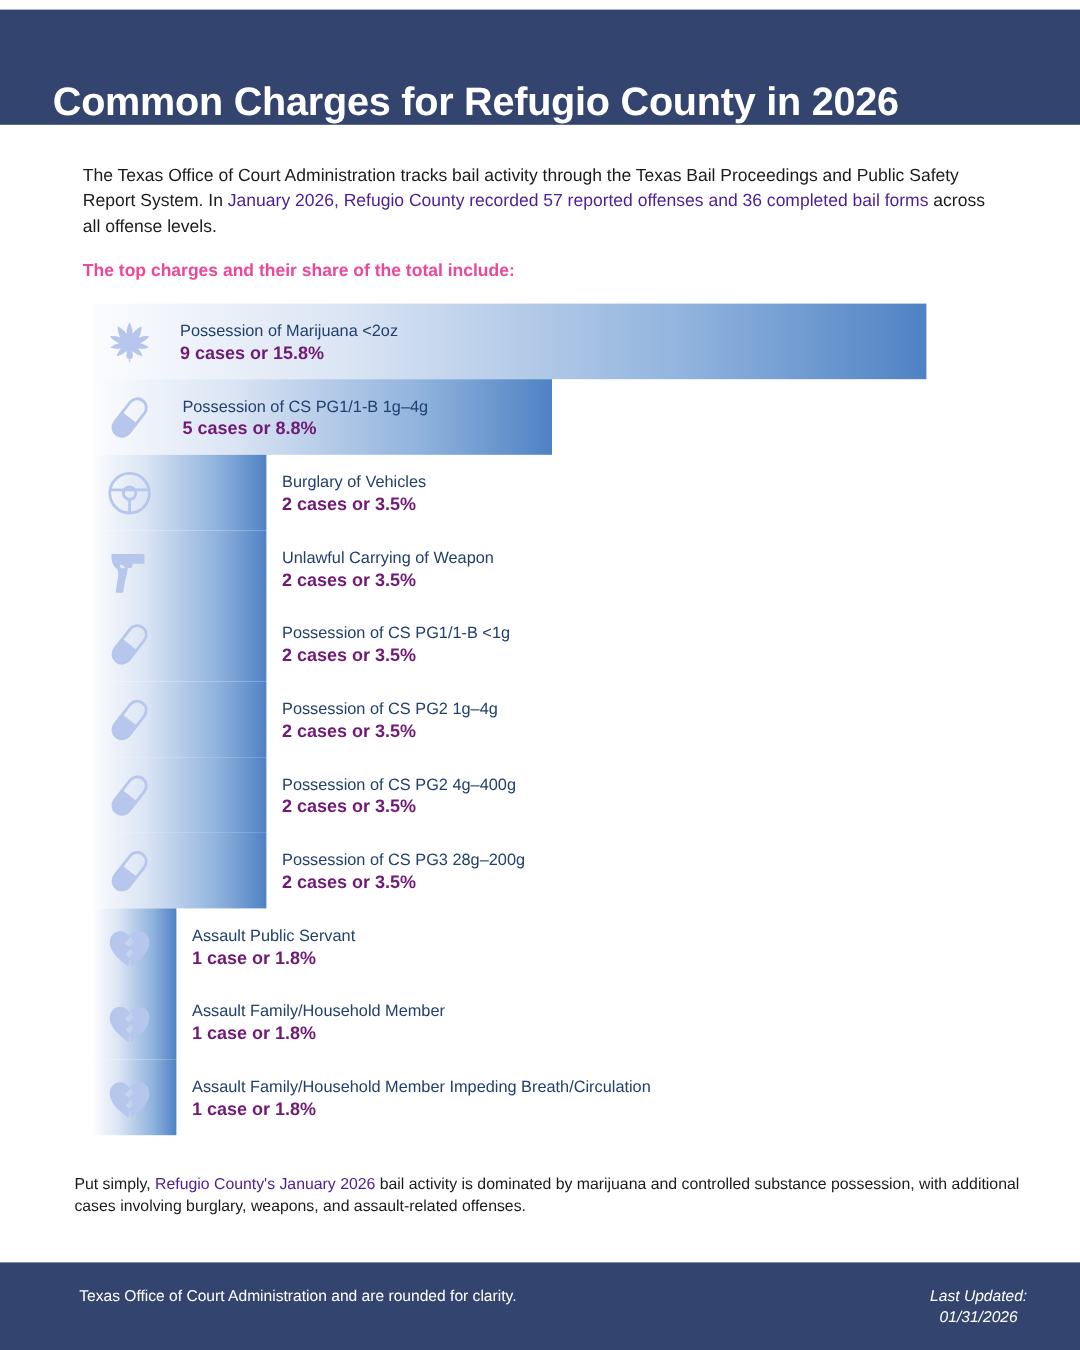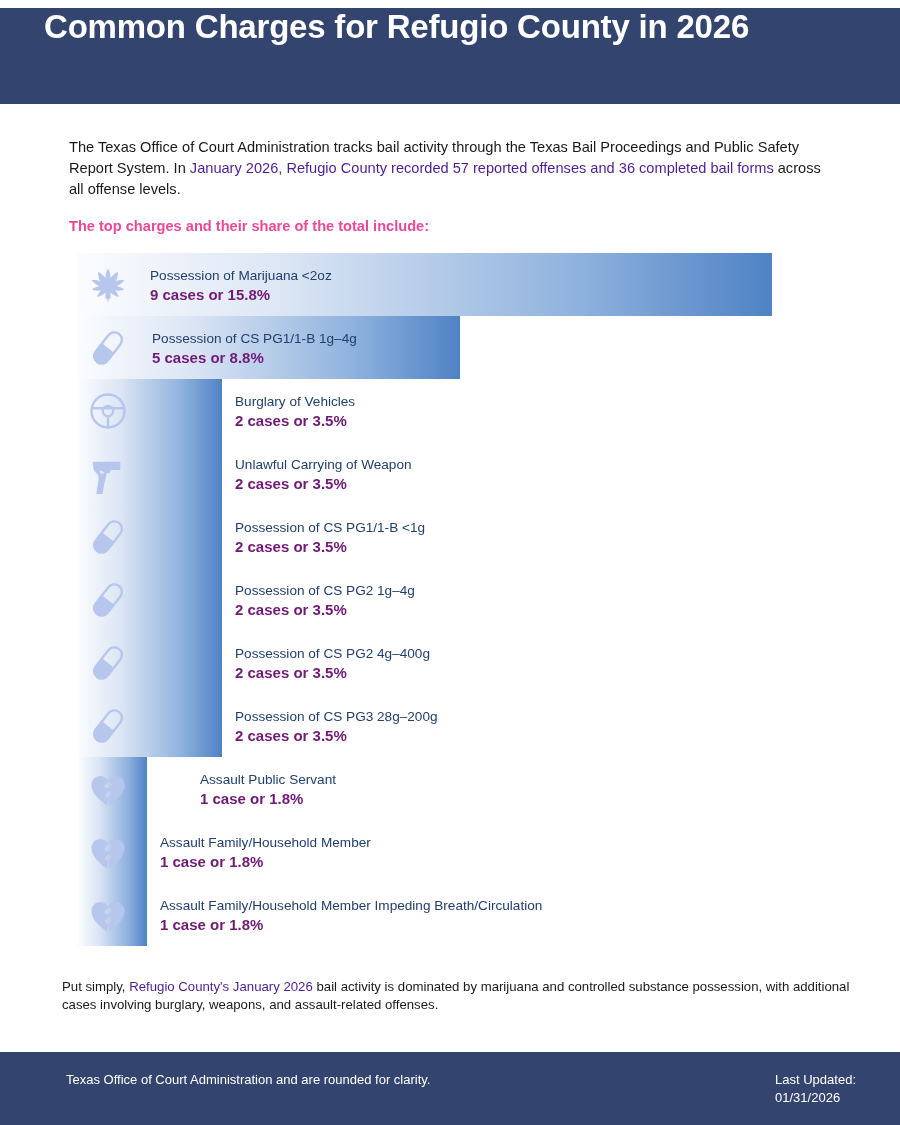--- a/index.html
+++ b/index.html
@@ -29,21 +29,21 @@
   }
 
   
   .header-band {
     position: absolute;
     left: 0; top: 8px;
     width: 900px;
     height: 96px;
     background: #33456e;
     display: flex;
-    align-items: flex-start;
+    align-items: flex-end;
   }
   .header-title {
     color: #ffffff;
     font-size: 33px;
     font-weight: bold;
     letter-spacing: -0.2px;
     padding-left: 44px;
   }
 
   
@@ -146,21 +146,22 @@
     font-size: 13px;
     line-height: 18px;
   }
   .footer-right {
     position: absolute;
     right: 44px;
     top: 19px;
     color: #ffffff;
     font-size: 13px;
     line-height: 18px;
-    text-align: left;
+    font-style: italic;
+    text-align: center;
   }
 </style>
 </head>
 <body>
 
 <div class="page">
   <div class="sheet">
 
     <div class="header-band">
       <div class="header-title">Common Charges for Refugio County in 2026</div>
@@ -298,21 +299,21 @@
         <div class="row" style="height: 63px;">
           <div class="bar" style="width: 69px;"></div>
           <div class="row-icon">
             <svg width="44" height="44" viewBox="0 0 64 64">
               <g fill="#b6c6ec">
                 <path d="M30.5 56C22 49.5 8 39.5 8 26.5 8 18.5 13.8 13 20.8 13c3.8 0 7.2 1.7 9.6 4.5l2.6 3-6.6 7.5 7.6 5.5-6.4 7.5 5 5z"></path>
                 <path d="M33.6 56c8.5-6.5 22.4-16.5 22.4-29.5C56 18.5 50.2 13 43.2 13c-3.8 0-7.2 1.7-9.6 4.5l-1.2 1.4 6.4 7.3-7.6 5.5 6.4 7.6-5 5.4z"></path>
               </g>
             </svg>
           </div>
-          <div class="row-text" style="left: 160px; margin-left: 40px;">
+          <div class="row-text" style="left: 160px;">
             <div class="row-label">Assault Public Servant</div>
             <div class="row-value">1 case or 1.8%</div>
           </div>
         </div>
         <div class="row" style="height: 63px;">
           <div class="bar" style="width: 69px;"></div>
           <div class="row-icon">
             <svg width="44" height="44" viewBox="0 0 64 64">
               <g fill="#b6c6ec">
                 <path d="M30.5 56C22 49.5 8 39.5 8 26.5 8 18.5 13.8 13 20.8 13c3.8 0 7.2 1.7 9.6 4.5l2.6 3-6.6 7.5 7.6 5.5-6.4 7.5 5 5z"></path>

